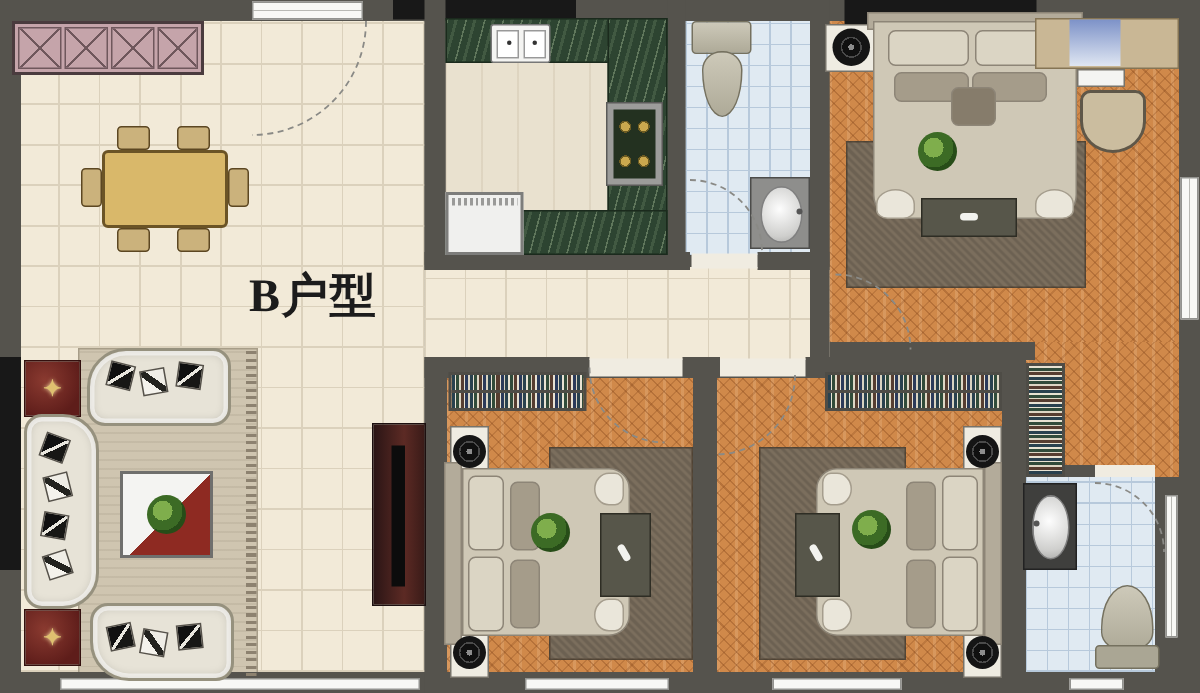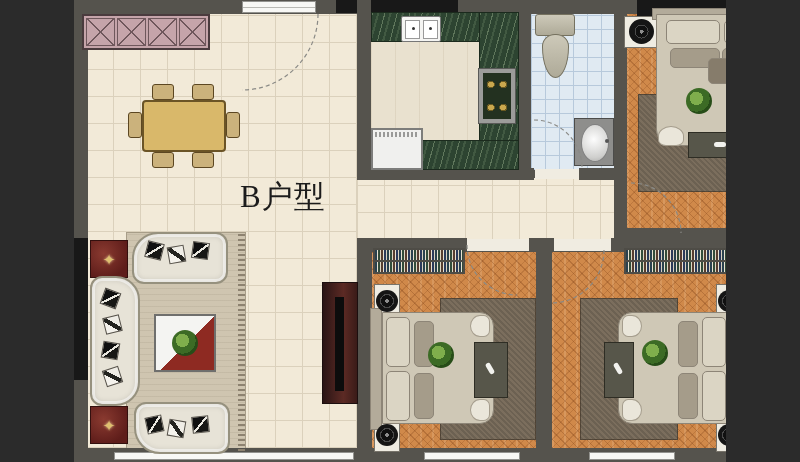--- a/index.html
+++ b/index.html
@@ -1,17 +1,17 @@
 <!DOCTYPE html>
 <html style="--wall: #55534d; --wall-dark: #181818; --floor-cream: #f2ead8; --floor-cream-line: #dbd1bc; --parquet: #d0894a; --tile-blue: #e0eaf2; --tile-blue-line: #b7c9db; --counter-green: #2d4431; --rug-brown: #7b6e5d; --rug-beige: #cfc5b0; --sofa: #e7e3d7; --bed: #cfc8b6; --accent-red: #6e2420; --table-tan: #d9b86a; --cabinet-pink: #c5a4aa; --window: #f8f8f5;"><head>
 <meta charset="utf-8">
 <style>
   html,body{margin:0;padding:0;background:#2b2b2b;}
-  .fp{position:relative;width:652px;height:462px;margin:0 auto;overflow:hidden;
-      background:var(--wall,#55534d);font-family:"Liberation Sans",sans-serif;}
+  .fp{position:relative;width:800px;height:462px;margin:0 auto;overflow:hidden;
+      background:var(--wall,#55534d);font-family:"Liberation Sans",sans-serif;font-weight:bold;}
   .fp div,.fp span{position:absolute;box-sizing:border-box;}
   .fp svg{position:absolute;inset:0;z-index:5;pointer-events:none;}
 
   
   .floor-cream{z-index:0;background-color:var(--floor-cream);
     background-image:
       repeating-linear-gradient(0deg, var(--floor-cream-line) 0 1px, transparent 1px 27px),
       repeating-linear-gradient(90deg, var(--floor-cream-line) 0 1px, transparent 1px 27px);}
   .floor-beige{z-index:0;background:#e9e1cf;
     background-image:repeating-linear-gradient(90deg, rgba(160,140,110,.15) 0 1px, transparent 1px 24px);}

